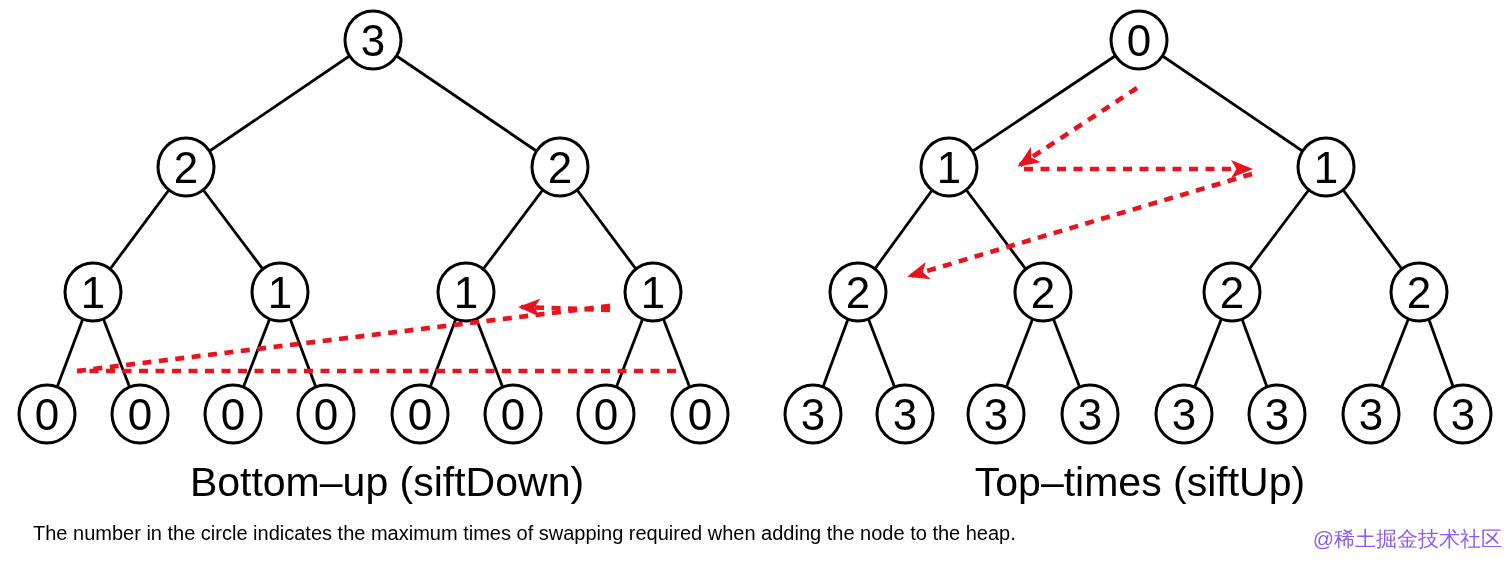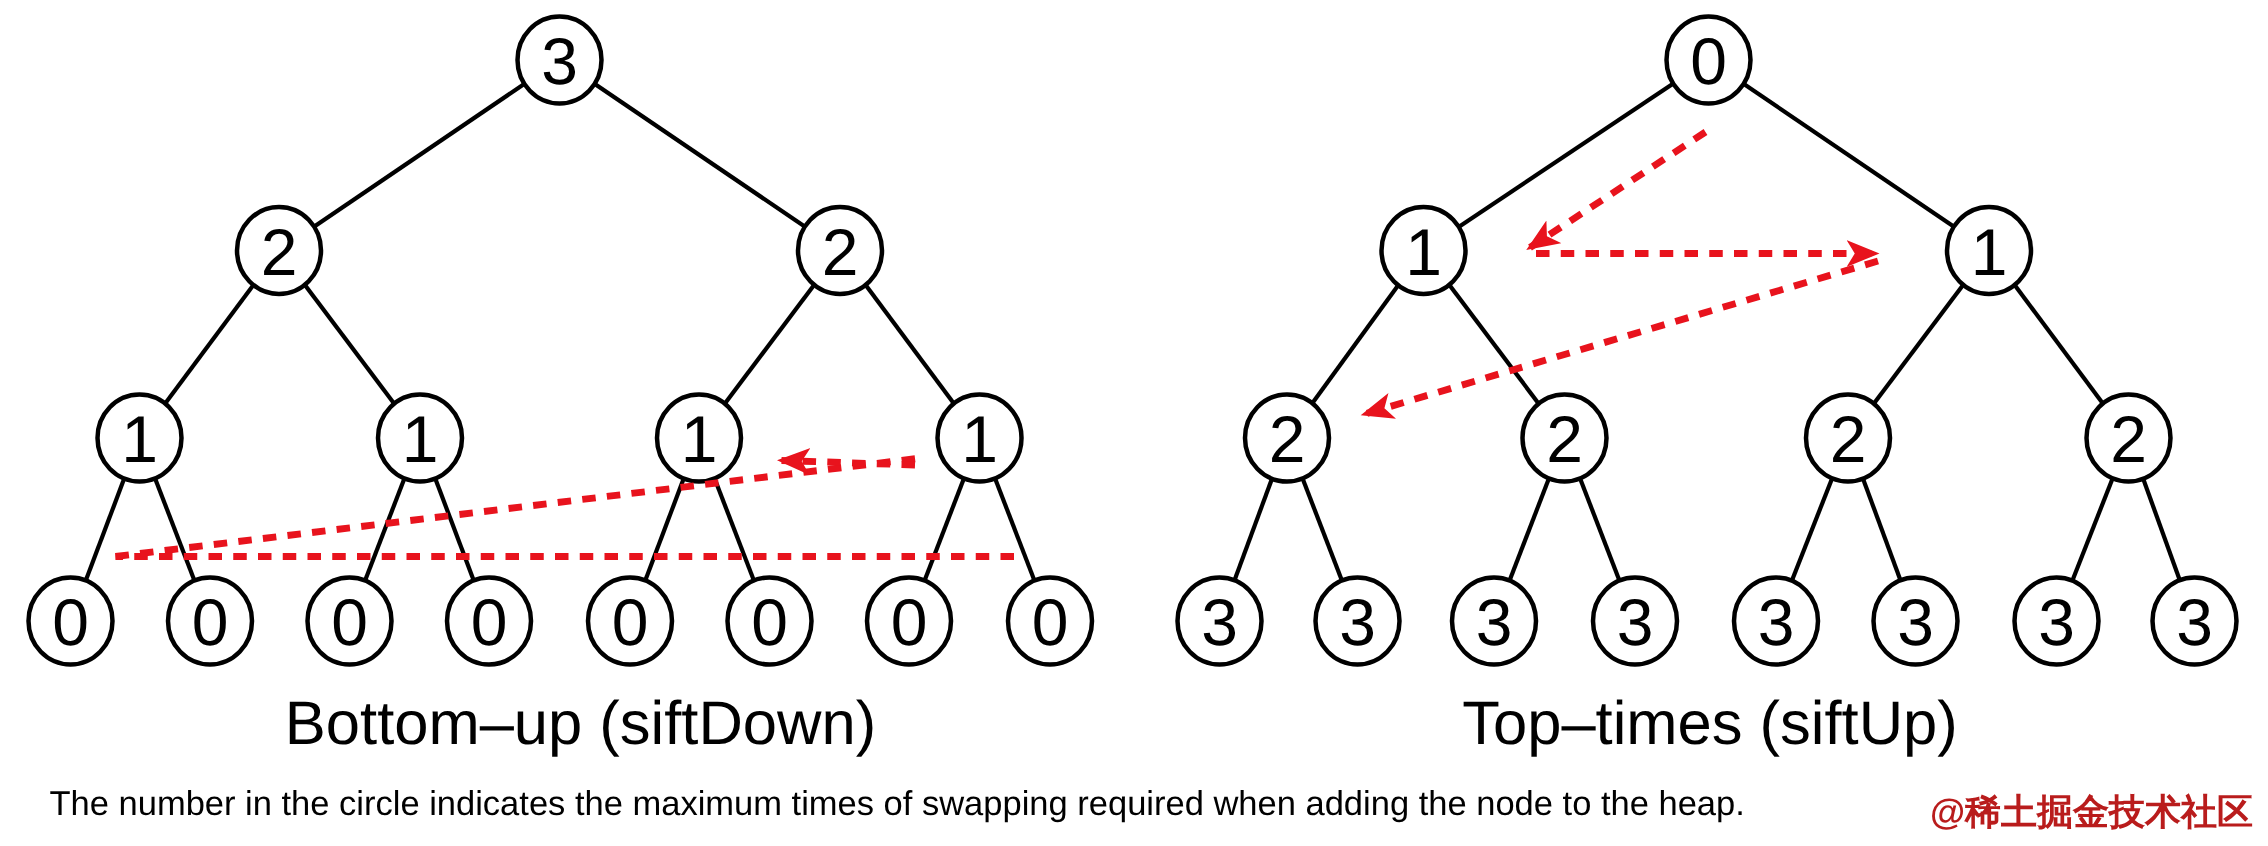--- a/index.html
+++ b/index.html
@@ -28,32 +28,31 @@
     font-size: 41px;
     color: #000000;
     white-space: nowrap;
   }
   .label-left  { left: 377px; margin-left: 10px; }
   .label-right { left: 1140px; }
   .caption {
     position: absolute;
     left: 33px;
     top: 522px;
-    font-size: 23px;
+    font-size: 20px;
     color: #000000;
     white-space: nowrap;
   }
   .watermark {
     position: absolute;
     right: 10px;
     top: 525px;
-    font-size: 24px;
-    color: #b91c1c;
+    font-size: 21px;
+    color: #8b5cf6;
     white-space: nowrap;
-    font-weight: bold;
   }
 </style>
 </head>
 <body>
 
 <div class="canvas">
   <svg class="diagram" width="1512" height="564" viewBox="0 0 1512 564">
     <defs>
       <marker id="arrowhead" markerUnits="userSpaceOnUse" markerWidth="26" markerHeight="20" refX="19" refY="9" orient="auto">
         <path d="M0,0 L22,9 L0,18 L5.5,9 Z" fill="#e8131d"></path>

